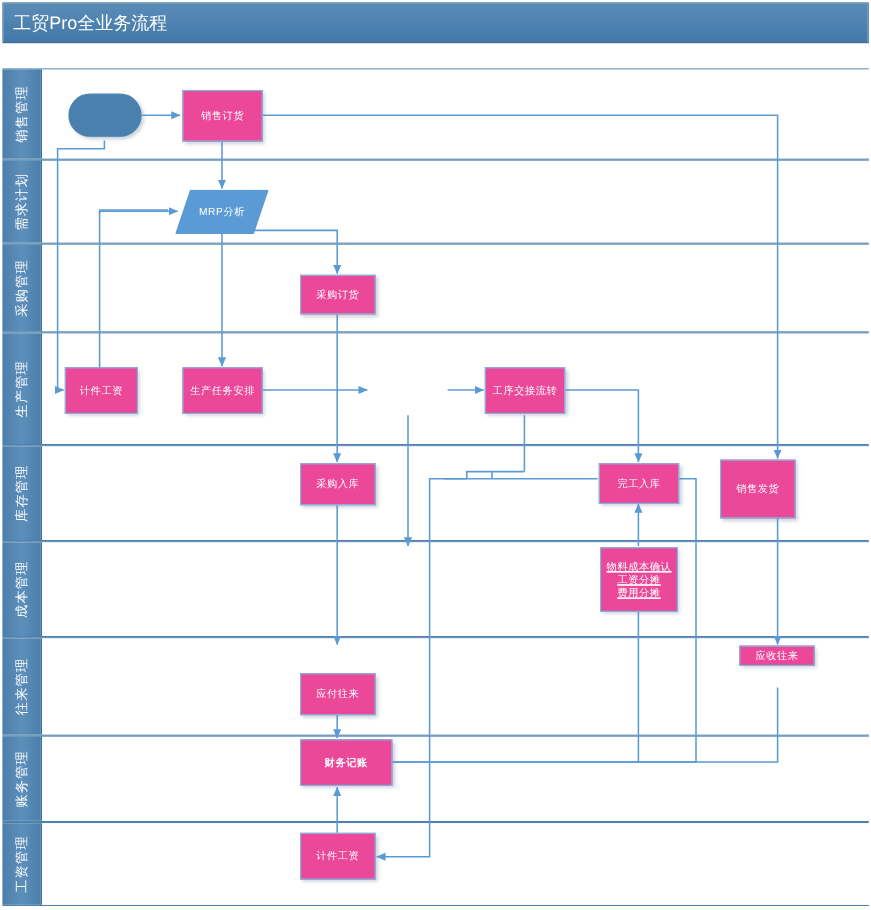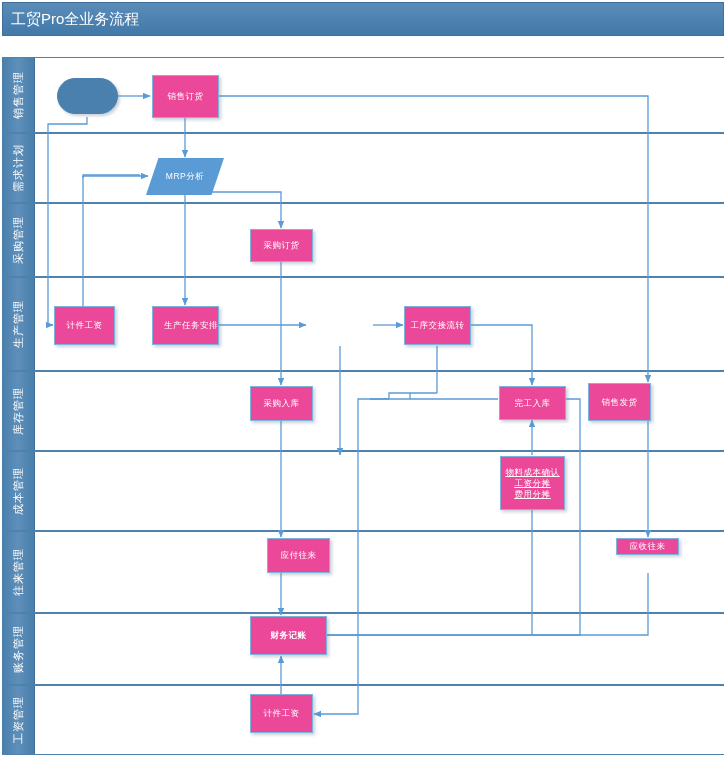--- a/index.html
+++ b/index.html
@@ -299,49 +299,49 @@
   </div>
 
   <div class="node" style="left:250px; top:229px; width:63px; height:33px;">
     <span>采购订货</span>
   </div>
 
   <div class="node" style="left:54px; top:306px; width:61px; height:39px;">
     <span>计件工资</span>
   </div>
 
-  <div class="node" style="left:152px; top:306px; width:67px; height:39px;justify-content:flex-end;">
+  <div class="node" style="left:152px; top:306px; width:67px; height:39px;">
     <span>生产任务安排</span>
   </div>
 
 
   <div class="node" style="left:404px; top:306px; width:67px; height:39px;">
     <span>工序交接流转</span>
   </div>
 
   <div class="node" style="left:250px; top:386px; width:63px; height:35px;">
     <span>采购入库</span>
   </div>
 
   <div class="node" style="left:499px; top:386px; width:67px; height:34px;">
     <span>完工入库</span>
   </div>
 
-  <div class="node" style="left:588px; top:383px; width:63px; height:38px;">
+  <div class="node" style="left:600px; top:383px; width:63px; height:49px;">
     <span>销售发货</span>
   </div>
 
 
   <div class="node node-multi" style="left:500px; top:456px; width:65px; height:54px;">
     <span class="node-multi">物料成本确认
 工资分摊
 费用分摊</span>
   </div>
 
-  <div class="node" style="left:250px; top:538px; width:63px; height:35px;margin-left:17px;">
+  <div class="node" style="left:250px; top:561px; width:63px; height:35px;">
     <span>应付往来</span>
   </div>
 
   <div class="node" style="left:616px; top:538px; width:63px; height:17px;">
     <span>应收往来</span>
   </div>
 
   <div class="node" style="left:250px; top:616px; width:77px; height:39px;font-weight:bold;">
     <span>财务记账</span>
   </div>

